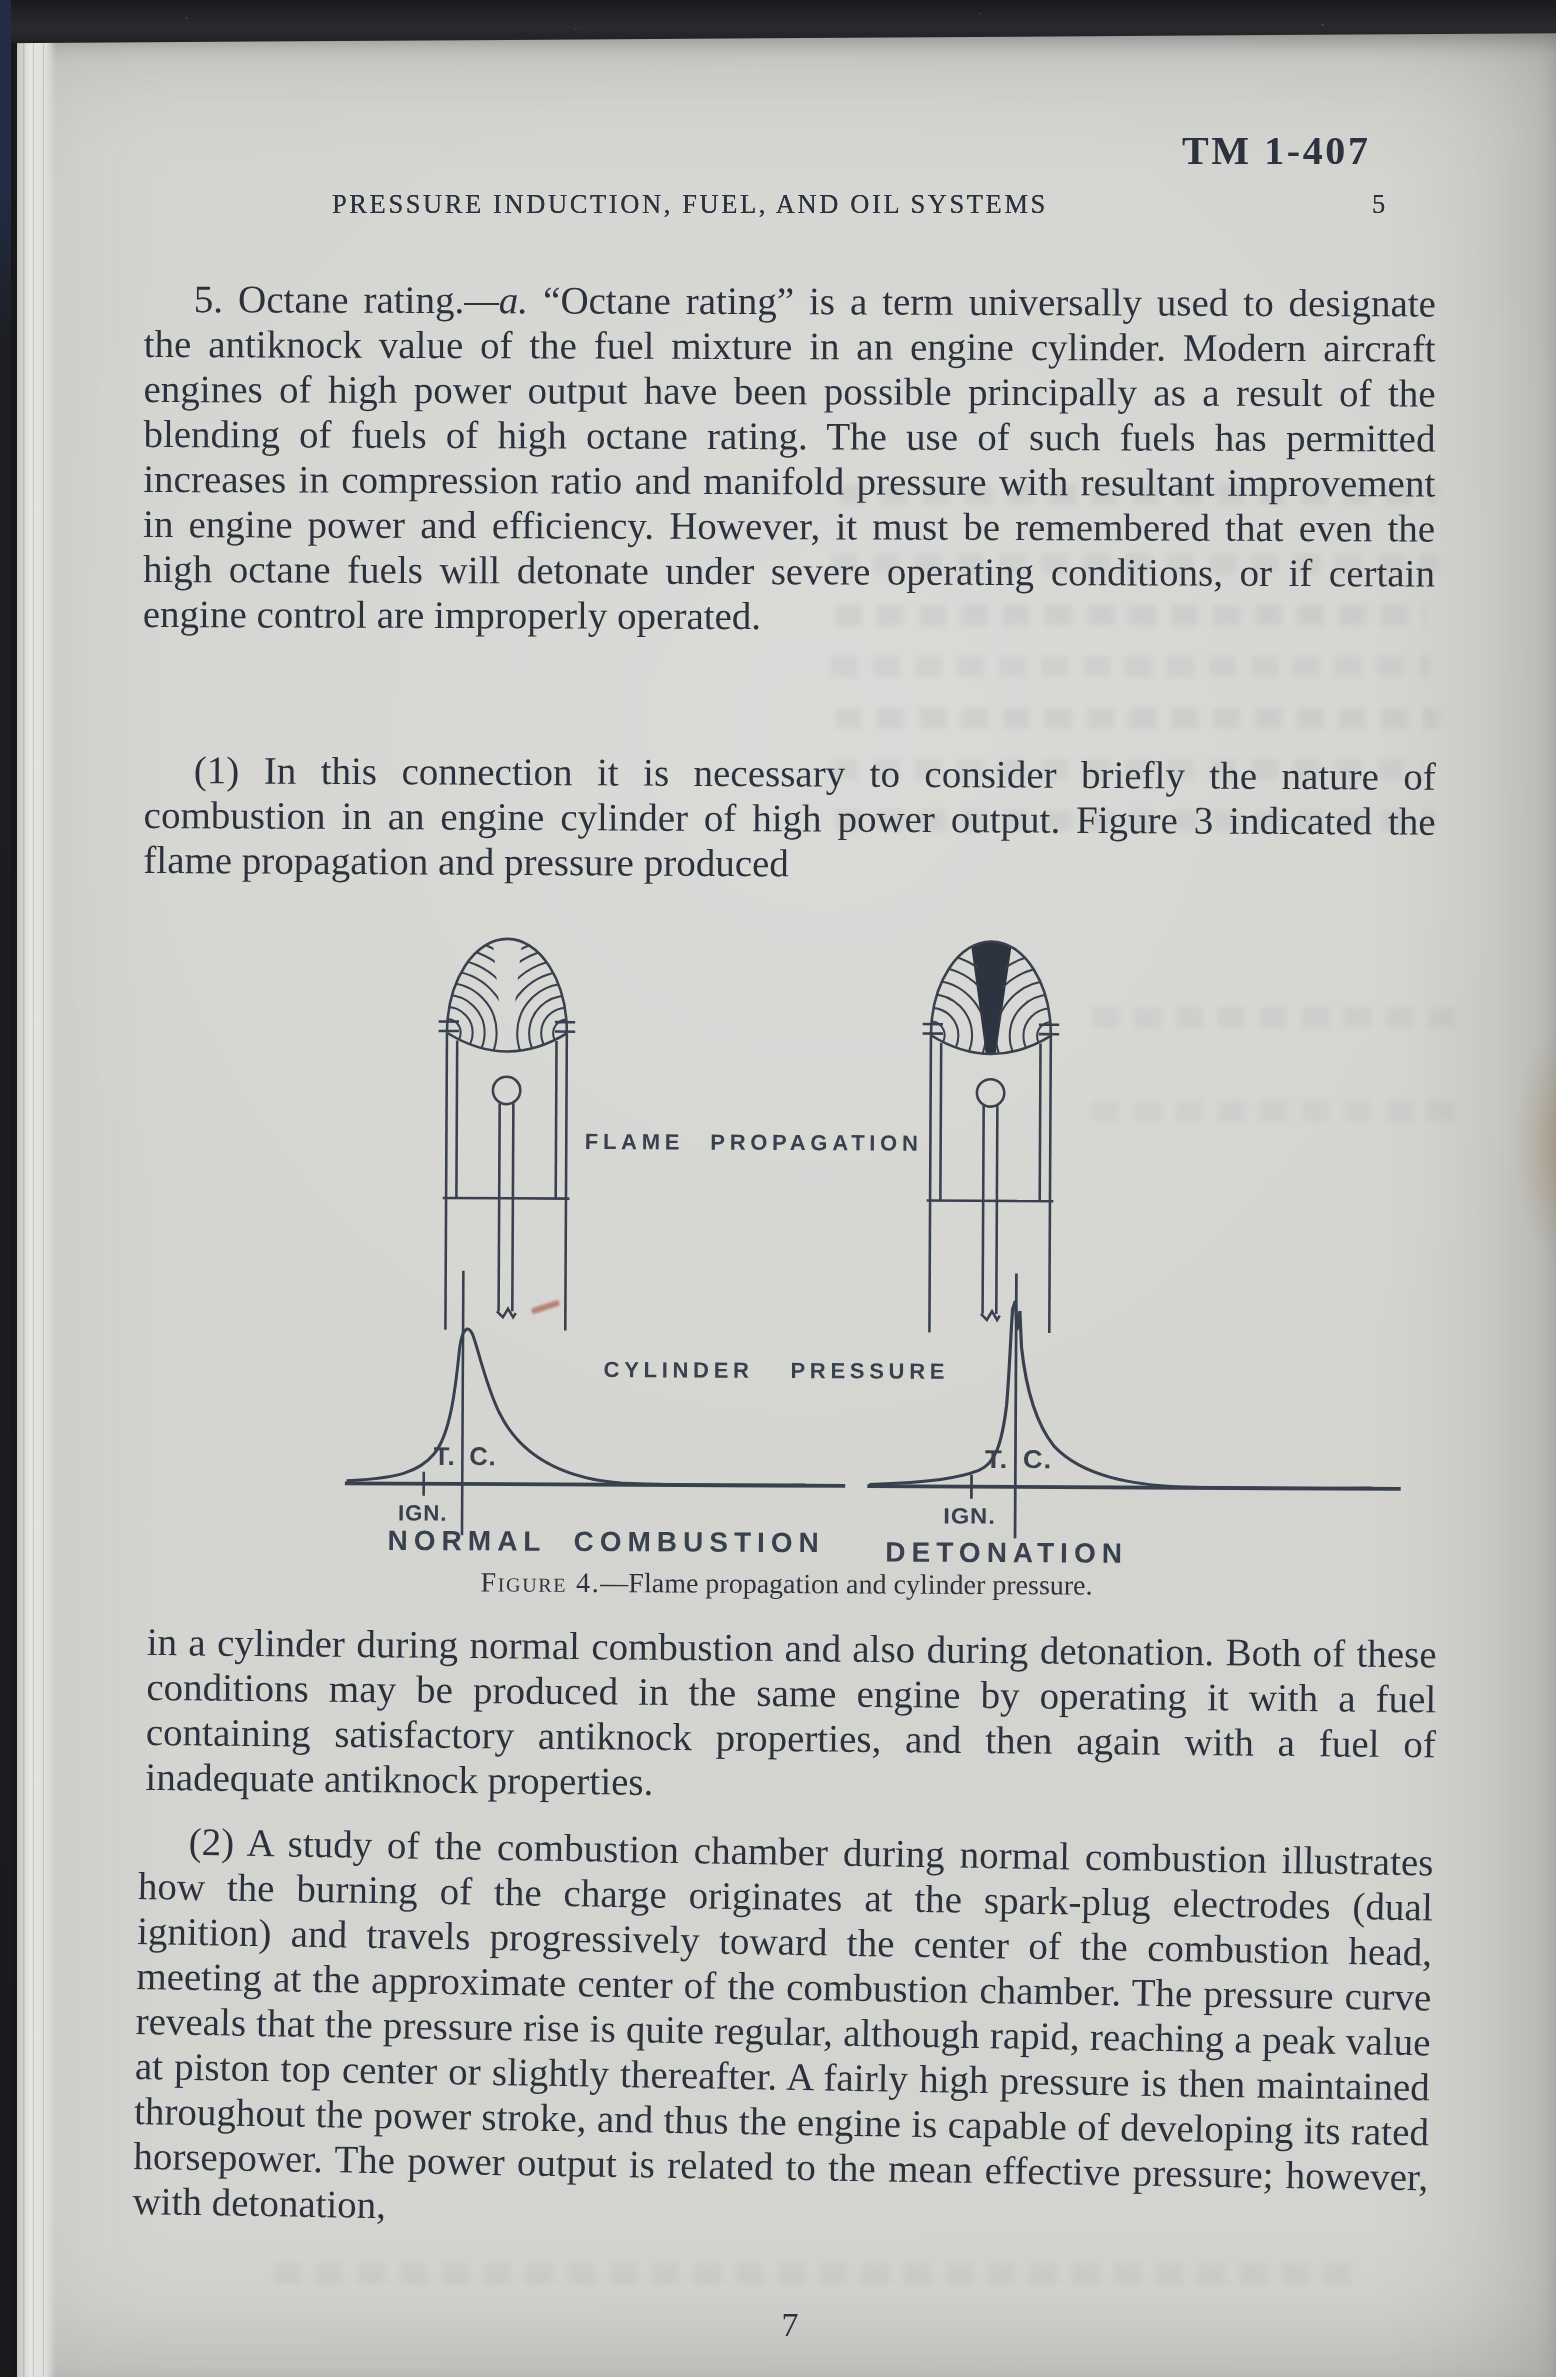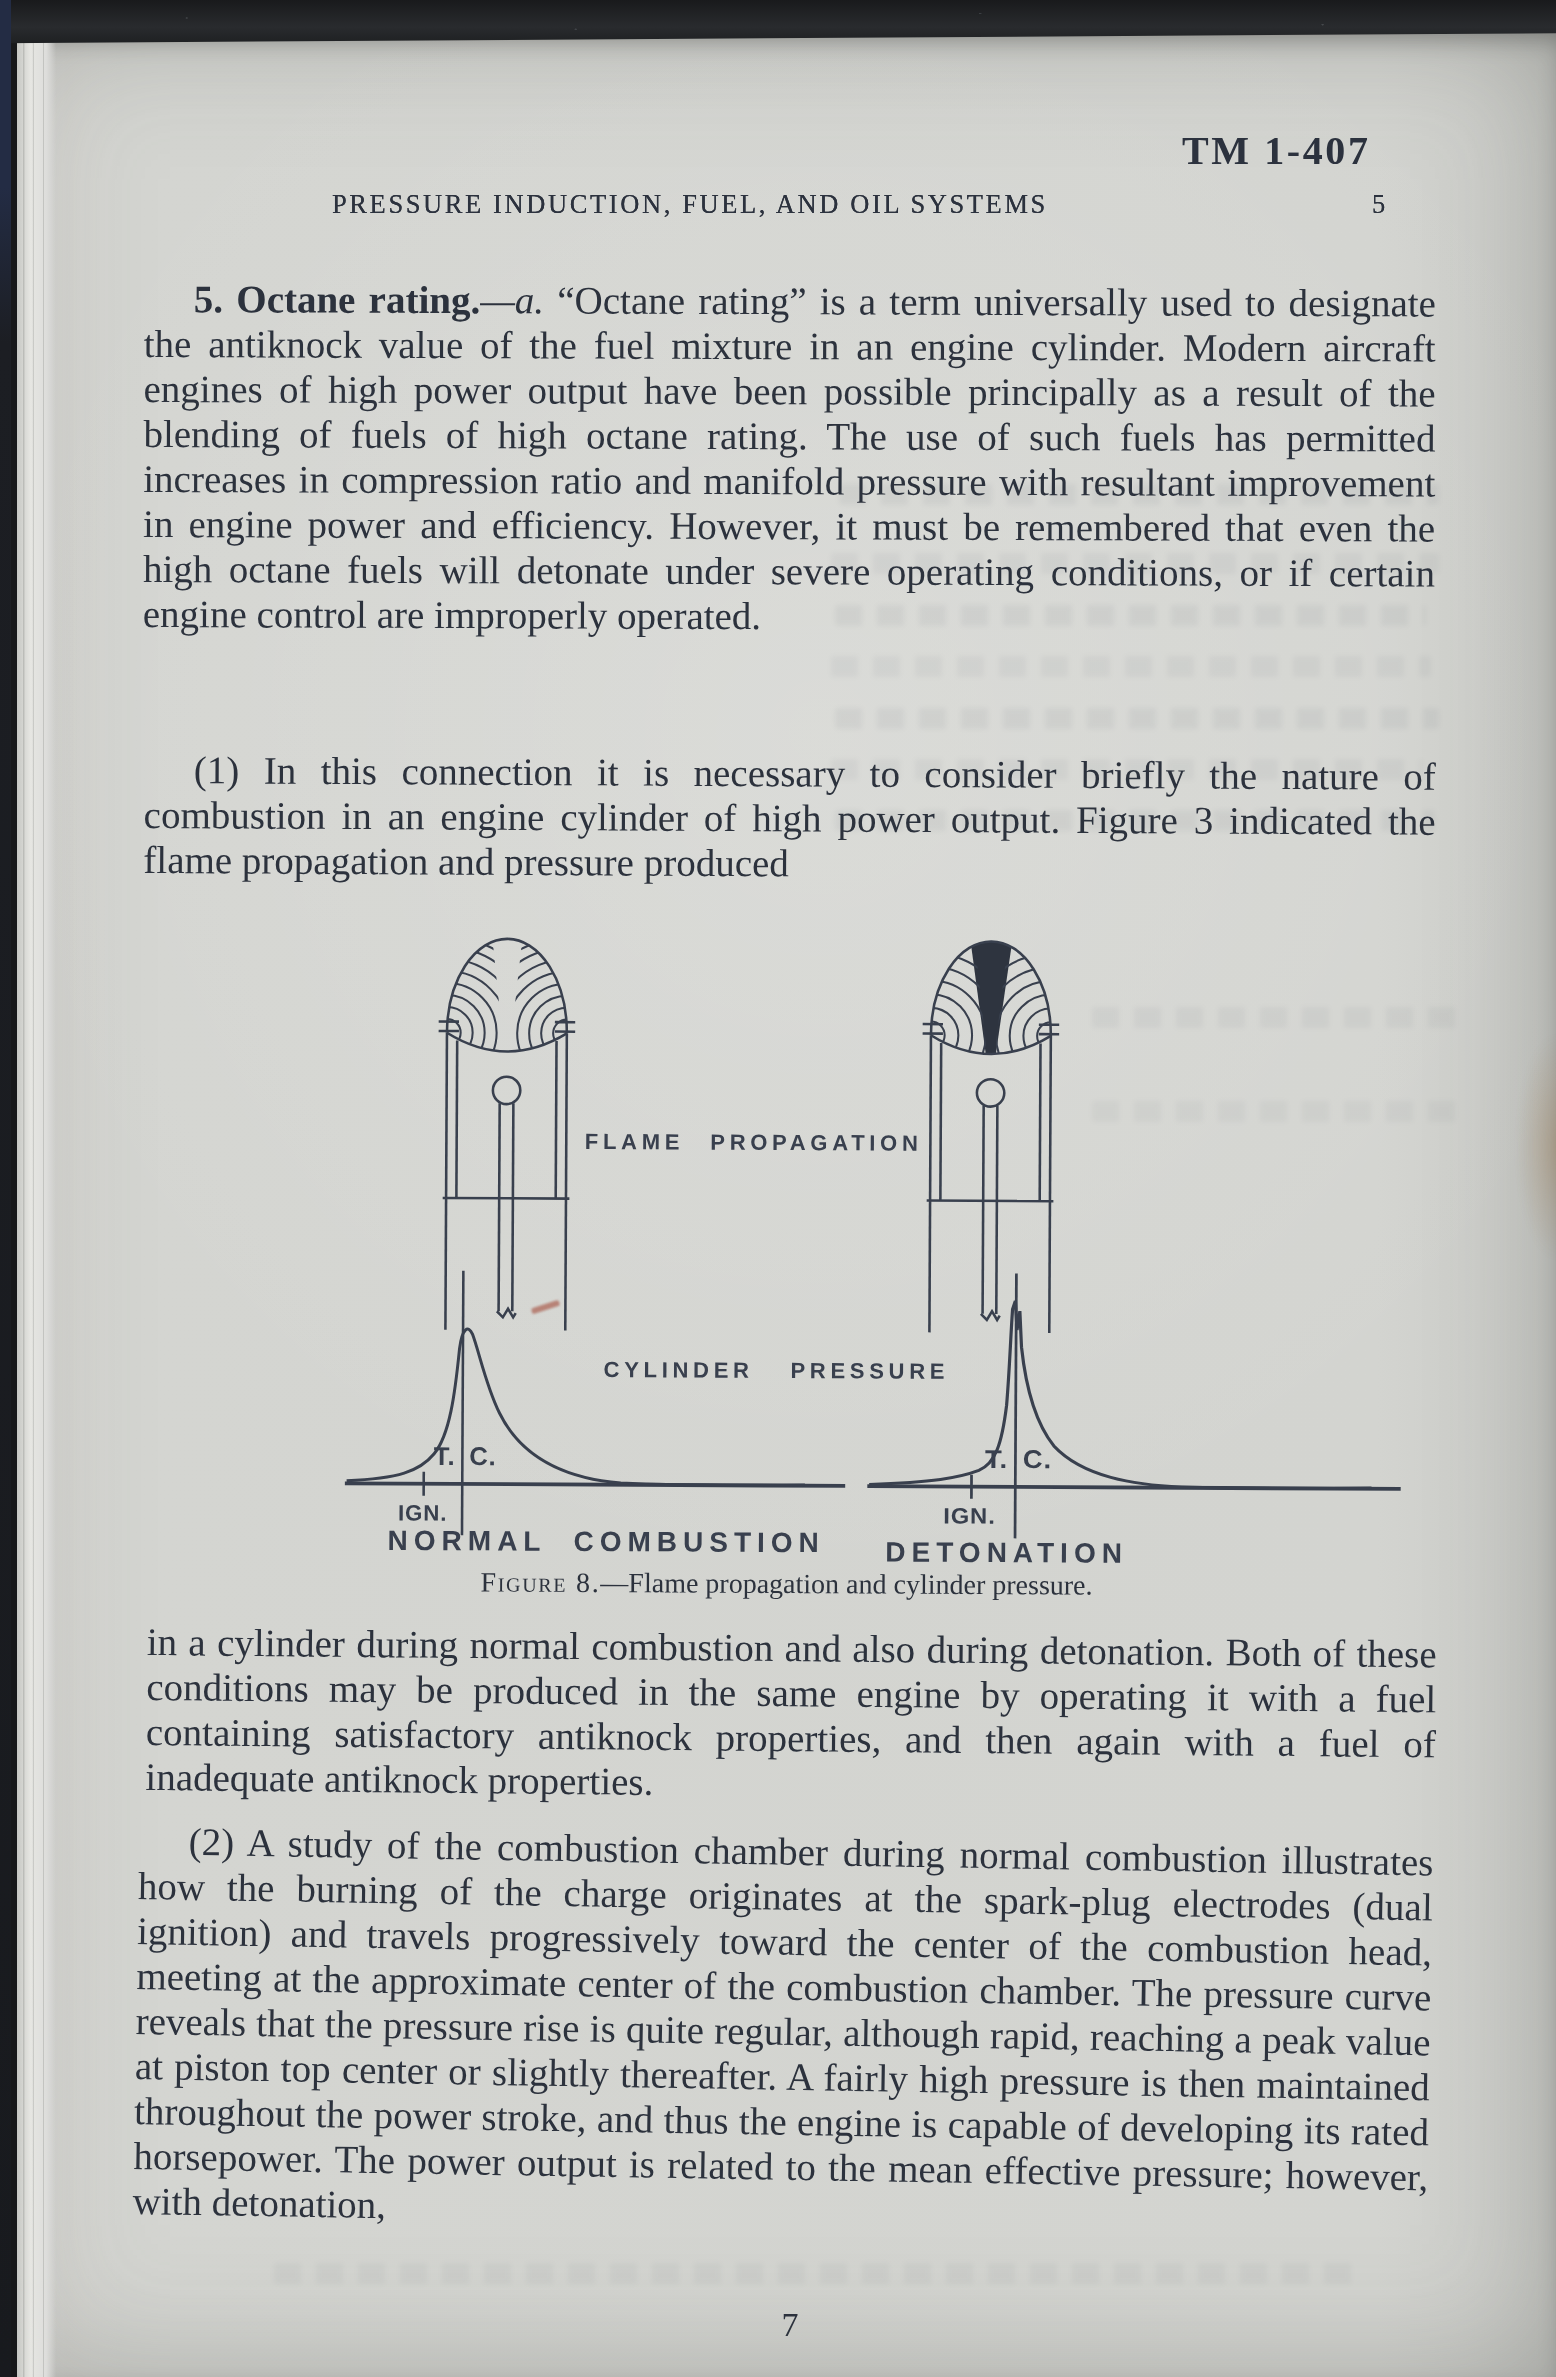--- a/index.html
+++ b/index.html
@@ -69,21 +69,21 @@
     position:absolute;left:1355px;top:163px;z-index:2;
     font-size:26.5px;color:#2c323e;text-shadow:0 0 0.6px #2c323e;
   }
   
   .body{
     position:absolute;z-index:2;margin:0;
     font-size:39px;line-height:45px;color:#2c323d;
     text-align:justify;transform-origin:left top;
   }
   .indent{text-indent:50px;}
-  .b{font-weight:bold;}
+  .b{font-weight:normal;}
   .i{font-style:italic;}
   .para-octane{left:127px;top:250px;width:1292px;transform:rotate(0.2deg);}
   .para-1{left:127px;top:721px;width:1292px;transform:rotate(0.3deg);}
   .para-cont{left:130px;top:1593px;width:1290px;transform:rotate(0.55deg);}
   .para-2{left:122px;top:1792px;width:1295px;transform:rotate(0.95deg);}
   .footer-page{
     position:absolute;left:0;top:2280px;width:1546px;z-index:2;
     text-align:center;font-size:34px;color:#2c323d;
   }
   
@@ -283,21 +283,21 @@
         <path d="M10,253 C80,250 108,245 130,236 C148,228 155,205 160,160 C163,120 164,80 166,48 L169,38 L171,72 L174,50 L176,92 C180,130 190,178 212,207 C244,243 300,252 352,254 C430,256 510,255 560,254" stroke-width="3.5"></path>
       </g>
       <text x="162" y="233" font-size="30" letter-spacing="1" text-anchor="end">T.</text>
       <text x="178" y="233" font-size="30" letter-spacing="1">C.</text>
       <text x="120" y="298" font-size="26" letter-spacing="1" text-anchor="middle">IGN.</text>
     </svg>
 
     <div class="figlabel nc">NORMAL COMBUSTION</div>
     <div class="figlabel det">DETONATION</div>
 
-    <div class="caption"><span class="capl">Figure 8.</span><span>—Flame propagation and cylinder pressure.</span></div>
+    <div class="caption"><span class="capl">Figure 4.</span><span>—Flame propagation and cylinder pressure.</span></div>
   </div>
 
   <p class="body para-cont">in a cylinder during normal combustion and also during detonation. Both of these conditions may be produced in the same engine by operating it with a fuel containing satisfactory antiknock properties, and then again with a fuel of inadequate antiknock properties.</p>
 
   <p class="body indent para-2">(2) A study of the combustion chamber during normal combustion illustrates how the burning of the charge originates at the spark-plug electrodes (dual ignition) and travels progressively toward the center of the combustion head, meeting at the approximate center of the combustion chamber. The pressure curve reveals that the pressure rise is quite regular, although rapid, reaching a peak value at piston top center or slightly thereafter. A fairly high pressure is then maintained throughout the power stroke, and thus the engine is capable of developing its rated horsepower. The power output is related to the mean effective pressure; however, with detonation,</p>
 
   <div class="footer-page">7</div>
 </div>
 
 

